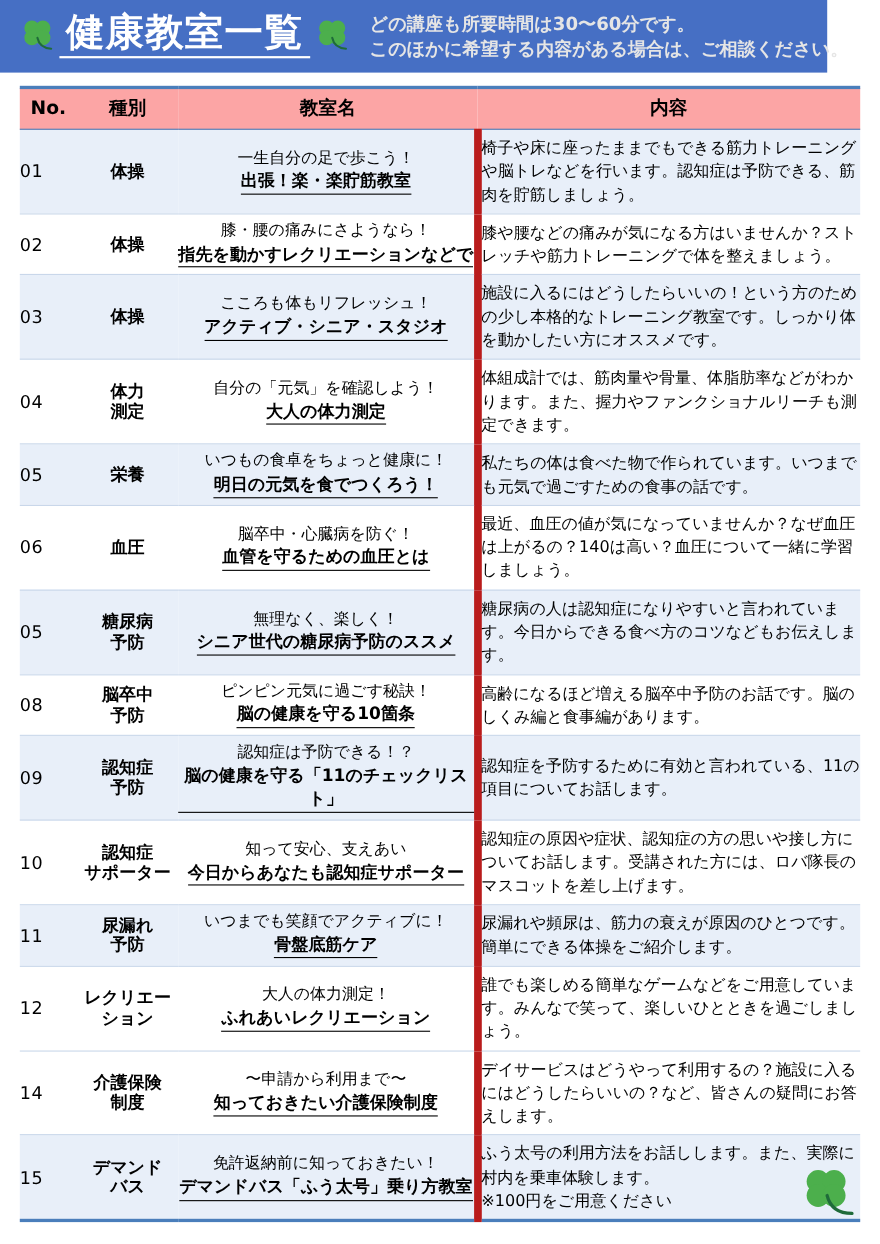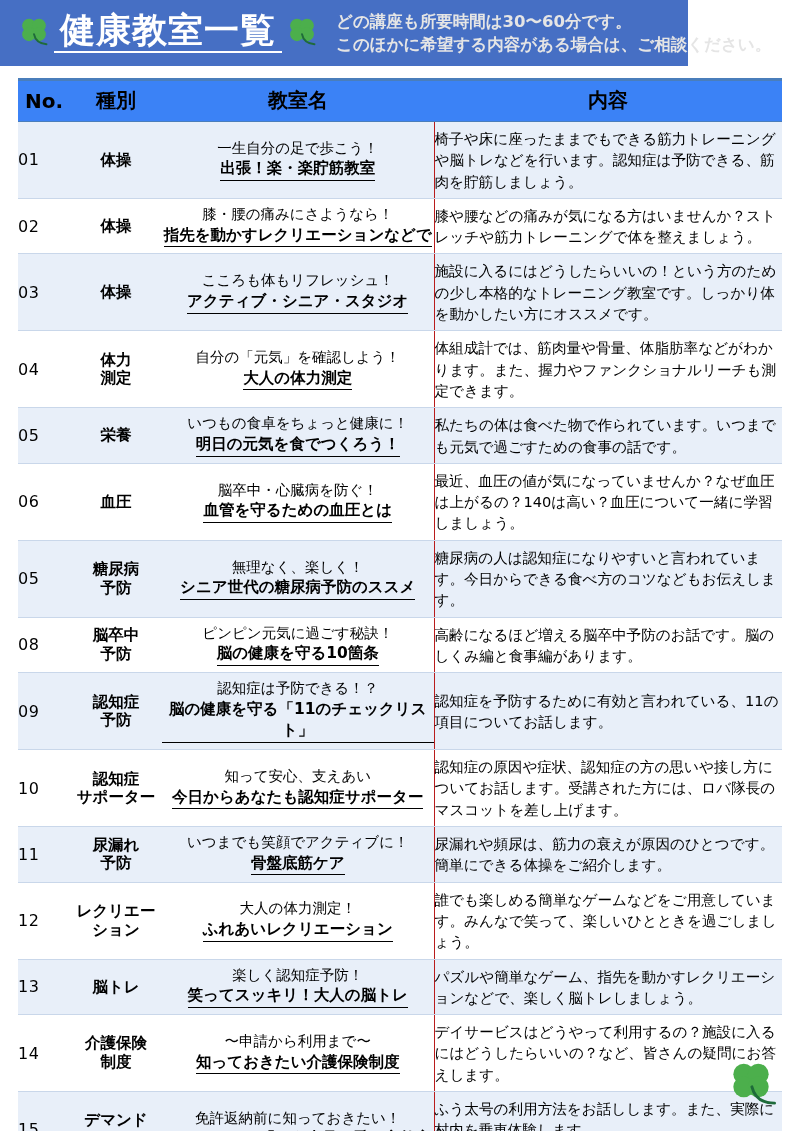--- a/index.html
+++ b/index.html
@@ -18,21 +18,21 @@
   .page {
     position: relative;
     width: 800px;
     height: 1131px;
     box-sizing: border-box;
   }
 
   
   .banner {
     position: relative;
-    width: 688px;
+    width: 752px;
     height: 66px;
     background: #466fc4;
     display: flex;
     align-items: center;
     box-sizing: border-box;
   }
   .banner-left {
     display: flex;
     align-items: center;
     padding-left: 14px;
@@ -76,25 +76,25 @@
   }
   table.classes {
     width: 764px;
     border-collapse: collapse;
     table-layout: fixed;
     font-family: "DejaVu Sans", "Liberation Sans", sans-serif;
   }
   table.classes thead th {
     border-top: 3px solid #4a7ebb;
     border-bottom: 1.5px solid #4a7ebb;
-    font-size: 20px;
+    font-size: 17px;
     font-weight: bold;
     padding: 6px 0 7px 0;
     text-align: center;
-    background: #3b82f6;
+    background: #fca5a5;
   }
   col.c-no    { width: 52px; }
   col.c-type  { width: 92px; }
   col.c-name  { width: 272px; }
   col.c-desc  { width: 348px; }
 
   table.classes tbody tr td {
     vertical-align: middle;
     padding: 6px 0;
     border-bottom: 1px solid #c9d7ea;
@@ -115,21 +115,21 @@
     text-align: center;
     font-size: 15.5px;
     font-weight: bold;
     line-height: 1.2;
     white-space: pre-line;
   }
   td.cname {
     text-align: center;
     padding-left: 4px;
     padding-right: 8px;
-    border-right: 1px solid #b91c1c;
+    border-right: 7px solid #b91c1c;
     margin-left: 28px;
   }
   .cname-sub {
     display: block;
     font-size: 14.5px;
     font-weight: normal;
     line-height: 1.35;
   }
   .cname-main {
     display: inline-block;
@@ -279,26 +279,20 @@
             <td class="cname"><span class="cname-sub">いつまでも笑顔でアクティブに！</span><span class="cname-main">骨盤底筋ケア</span></td>
             <td class="desc">尿漏れや頻尿は、筋力の衰えが原因のひとつです。簡単にできる体操をご紹介します。</td>
           </tr>
           <tr>
             <td class="no">12</td>
             <td class="type">レクリエー
 ション</td>
             <td class="cname"><span class="cname-sub">大人の体力測定！</span><span class="cname-main">ふれあいレクリエーション</span></td>
             <td class="desc">誰でも楽しめる簡単なゲームなどをご用意しています。みんなで笑って、楽しいひとときを過ごしましょう。</td>
           </tr>
-          <tr class="alt">
-            <td class="no">13</td>
-            <td class="type">脳トレ</td>
-            <td class="cname"><span class="cname-sub">楽しく認知症予防！</span><span class="cname-main">笑ってスッキリ！大人の脳トレ</span></td>
-            <td class="desc">パズルや簡単なゲーム、指先を動かすレクリエーションなどで、楽しく脳トレしましょう。</td>
-          </tr>
           <tr>
             <td class="no">14</td>
             <td class="type">介護保険
 制度</td>
             <td class="cname"><span class="cname-sub">〜申請から利用まで〜</span><span class="cname-main">知っておきたい介護保険制度</span></td>
             <td class="desc">デイサービスはどうやって利用するの？施設に入るにはどうしたらいいの？など、皆さんの疑問にお答えします。</td>
           </tr>
           <tr class="alt">
             <td class="no">15</td>
             <td class="type">デマンド

